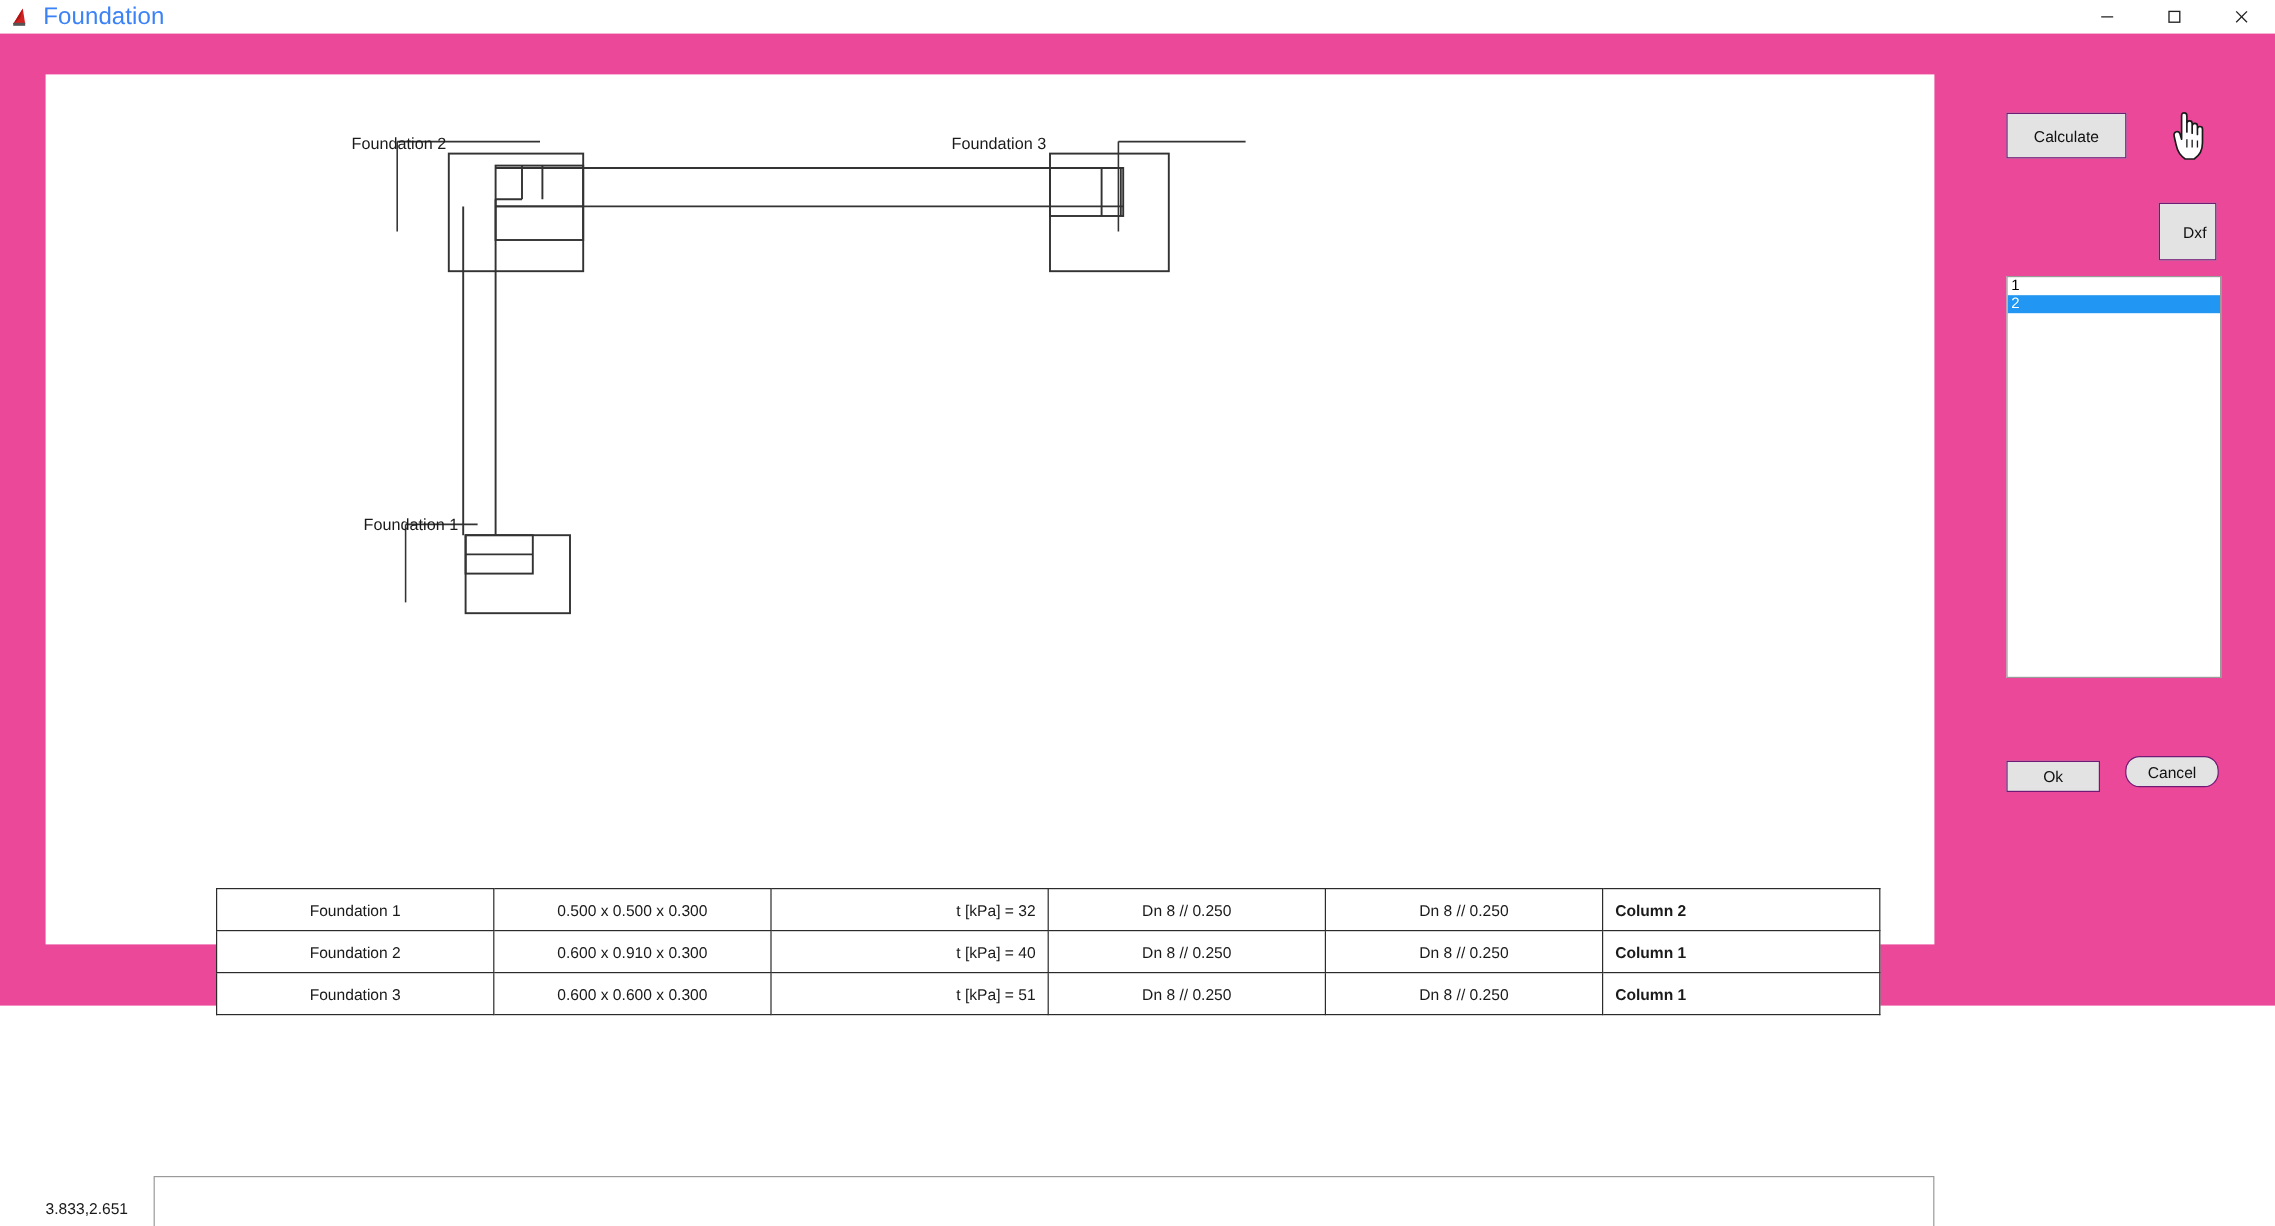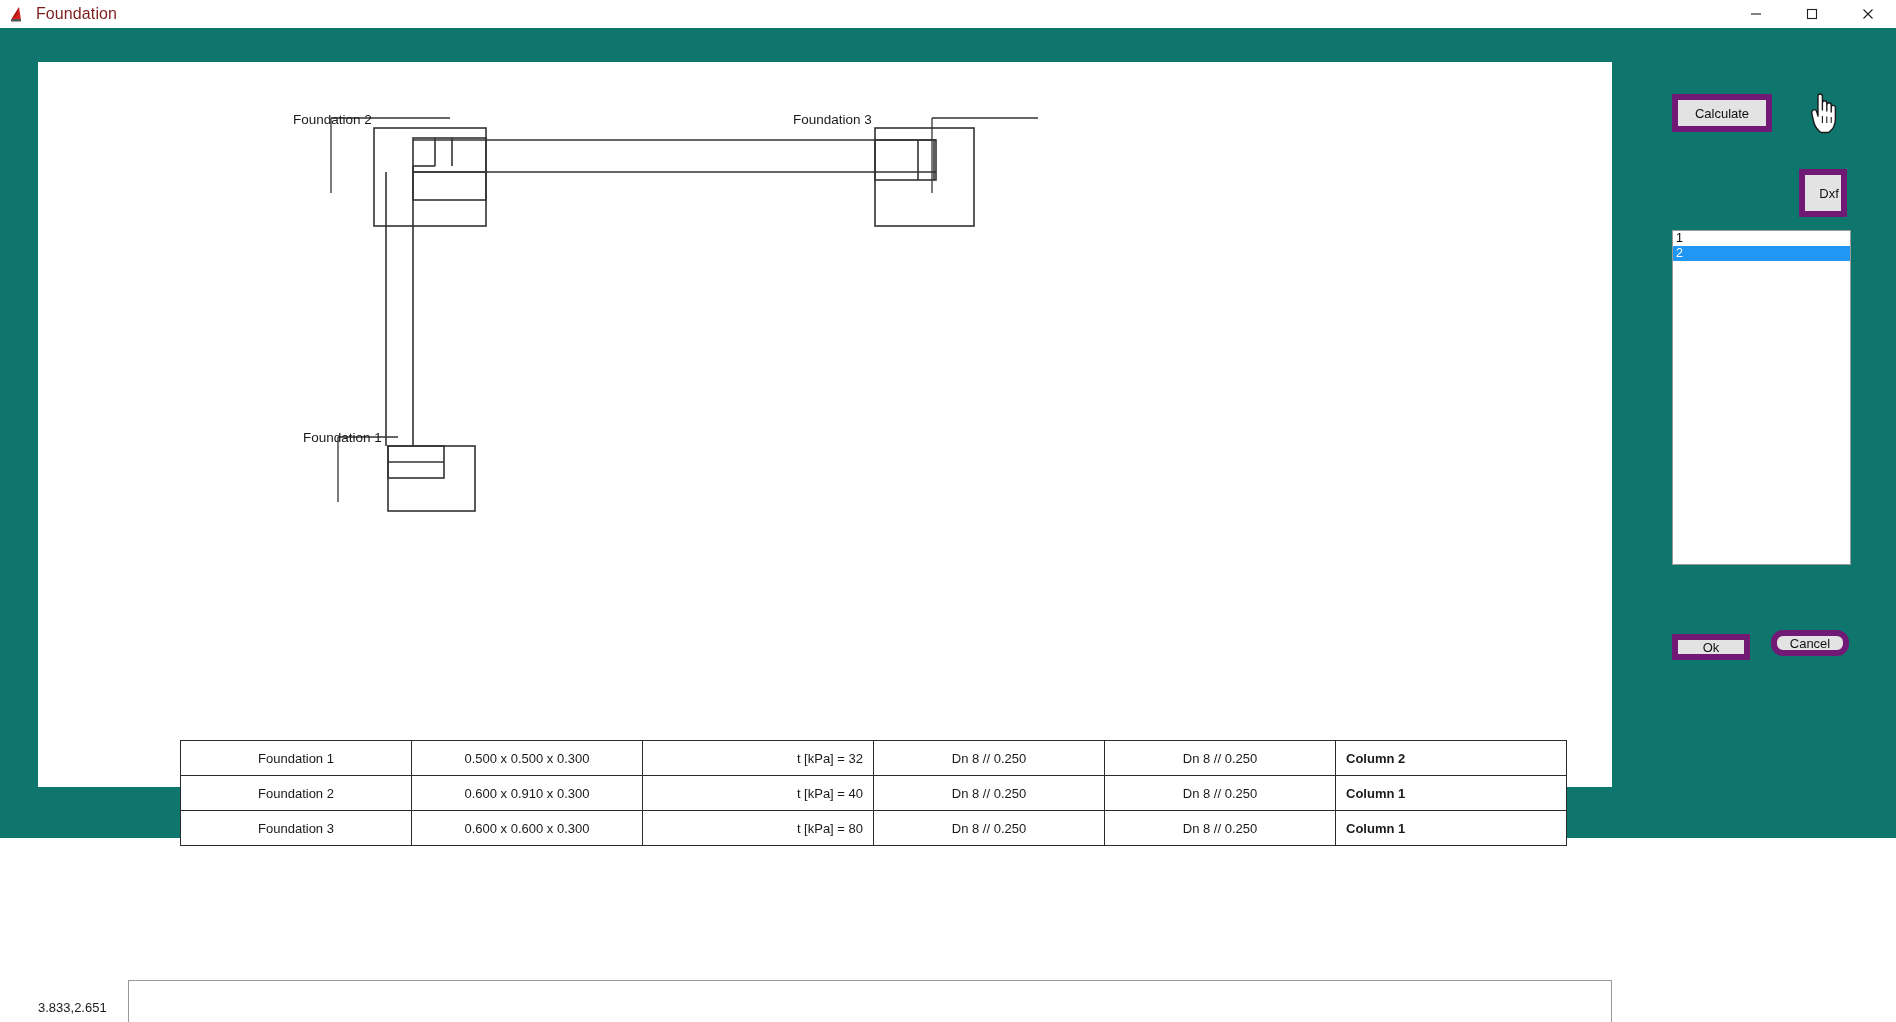--- a/index.html
+++ b/index.html
@@ -26,22 +26,22 @@
     align-items: center;
   }
   .app-icon {
     width: 20px; height: 20px;
     margin-left: 8px; margin-right: 8px;
     position: relative;
     flex: 0 0 auto;
   }
   .app-icon svg { display: block; }
   .title-text {
-    font-size: 16px;
-    color: #7f1d1d;
+    font-size: 20px;
+    color: #3b82f6;
     letter-spacing: 0.1px;
   }
   .win-controls {
     position: absolute;
     right: 0; top: 0;
     height: 28px;
     display: flex;
   }
   .win-btn {
     width: 56px; height: 28px;
@@ -51,41 +51,41 @@
     cursor: default;
   }
   .win-btn svg { display: block; }
 
   
   .app-body {
     position: absolute;
     left: 0; top: 28px;
     width: 1896px;
     height: 810px;
-    background: #0f766e;
+    background: #ec4899;
   }
 
   
   .canvas-panel {
     position: absolute;
     left: 38px; top: 34px;
     width: 1574px; height: 725px;
     background: #ffffff;
   }
   .canvas-panel svg { display: block; }
 
   
   .side-panel {
     position: absolute;
     left: 1660px; top: 34px;
     width: 220px; height: 700px;
   }
   .btn {
     background: #e3e3e3;
-    border: 6px solid #701a75;
+    border: 1px solid #701a75;
     font-family: "Liberation Sans", sans-serif;
     font-size: 13px;
     color: #111;
     cursor: default;
     padding: 0;
     text-align: center;
     box-sizing: border-box;
   }
   .btn-calculate {
     position: absolute;
@@ -281,21 +281,21 @@
         <td class="col-name">Foundation 2</td>
         <td class="col-dims">0.600 x 0.910 x 0.300</td>
         <td class="col-stress">t [kPa]  =   40</td>
         <td class="col-rebar-a">Dn   8 // 0.250</td>
         <td class="col-rebar-b">Dn   8 // 0.250</td>
         <td class="col-column">Column  1</td>
       </tr>
       <tr>
         <td class="col-name">Foundation 3</td>
         <td class="col-dims">0.600 x 0.600 x 0.300</td>
-        <td class="col-stress">t [kPa]  =   80</td>
+        <td class="col-stress">t [kPa]  =   51</td>
         <td class="col-rebar-a">Dn   8 // 0.250</td>
         <td class="col-rebar-b">Dn   8 // 0.250</td>
         <td class="col-column"> Column 1</td>
       </tr>
     </tbody>
   </table>
 
   <div class="side-panel">
 
     <button class="btn btn-calculate">Calculate</button>

